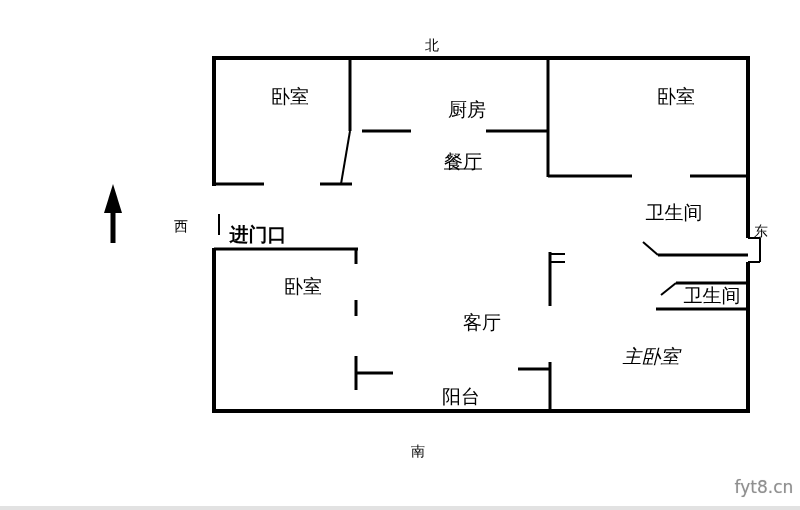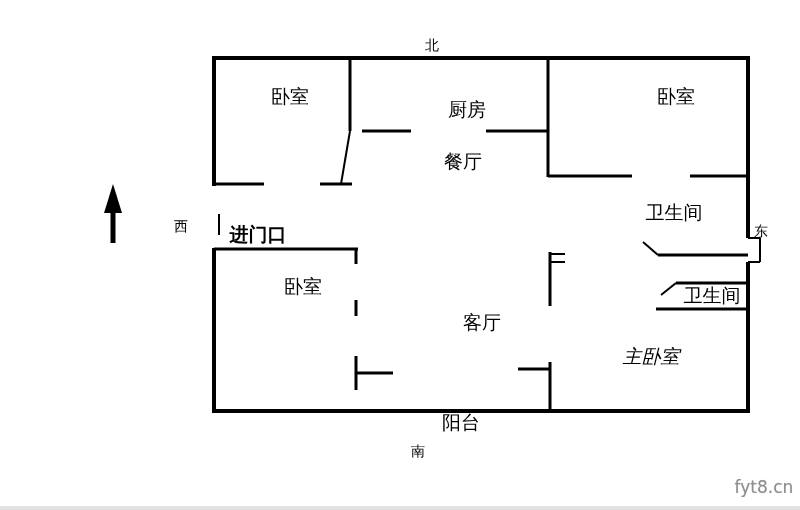--- a/index.html
+++ b/index.html
@@ -115,25 +115,25 @@
   </svg>
 
   <div class="label compass" style="left:432px;top:45px;">北</div>
   <div class="label compass" style="left:418px;top:451px;">南</div>
   <div class="label compass" style="left:181px;top:226px;">西</div>
   <div class="label compass" style="left:761px;top:231px;">东</div>
 
   <div class="label" style="left:290px;top:96px;">卧室</div>
   <div class="label" style="left:467px;top:109px;">厨房</div>
   <div class="label" style="left:676px;top:96px;">卧室</div>
-  <div class="label" style="left:463px;top:161px;">餐厅</div>
+  <div class="label" style="left:463px;top:161px;text-decoration:underline;">餐厅</div>
   <div class="label" style="left:258px;top:234px;font-weight:bold;">进门口</div>
   <div class="label" style="left:674px;top:212px;">卫生间</div>
   <div class="label" style="left:303px;top:286px;">卧室</div>
   <div class="label" style="left:482px;top:322px;">客厅</div>
   <div class="label" style="left:712px;top:295px;">卫生间</div>
   <div class="label" style="left:651px;top:356px;font-style:italic;">主卧室</div>
-  <div class="label" style="left:461px;top:396px;margin-top:26px;">阳台</div>
+  <div class="label" style="left:461px;top:396px;">阳台</div>
 
   <div class="watermark" style="left:764px;top:487px;">fyt8.cn</div>
 
   <div class="bottom-strip"></div>
 </div>
 
 </body></html>

